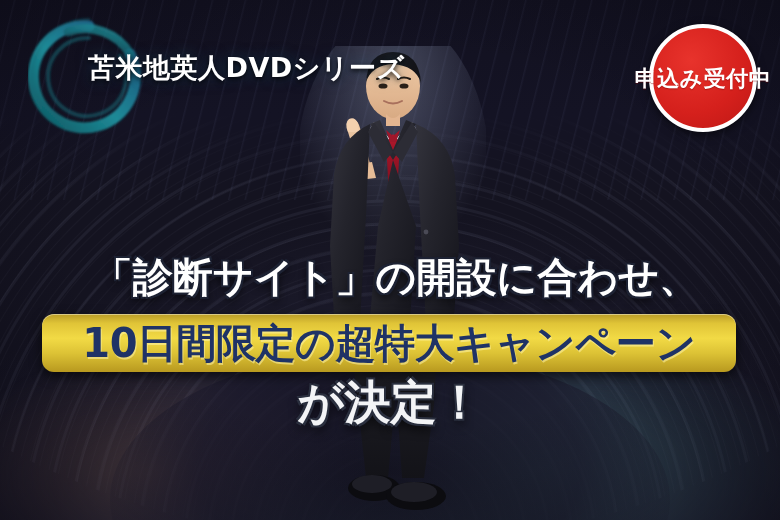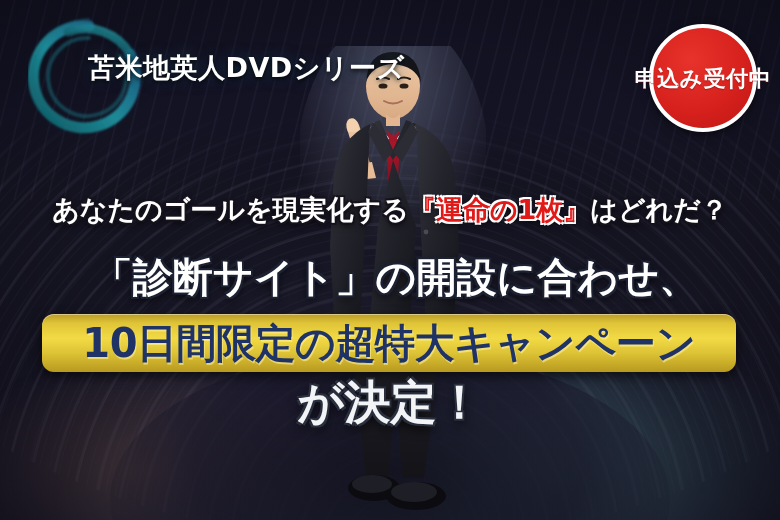--- a/index.html
+++ b/index.html
@@ -263,23 +263,20 @@
     <ellipse cx="114" cy="446" rx="23" ry="10" fill="#1e1e26"></ellipse>
   </svg>
 
   <div class="badge">
     <span>申込み</span>
     <span>受付中</span>
   </div>
 
   <div class="series-title">苫米地英人DVDシリーズ</div>
 
-  <div class="line1">
-    <span>あなたのゴールを現実化する</span><span class="red">『運命の1枚』</span><span>はどれだ？</span>
-  </div>
 
   <div class="line2">「診断サイト」の開設に合わせ、</div>
 
   <div class="gold-bar">
     <span class="txt">10日間限定の超特大キャンペーン</span>
   </div>
 
   <div class="line4">が決定！</div>
 
 </div>

